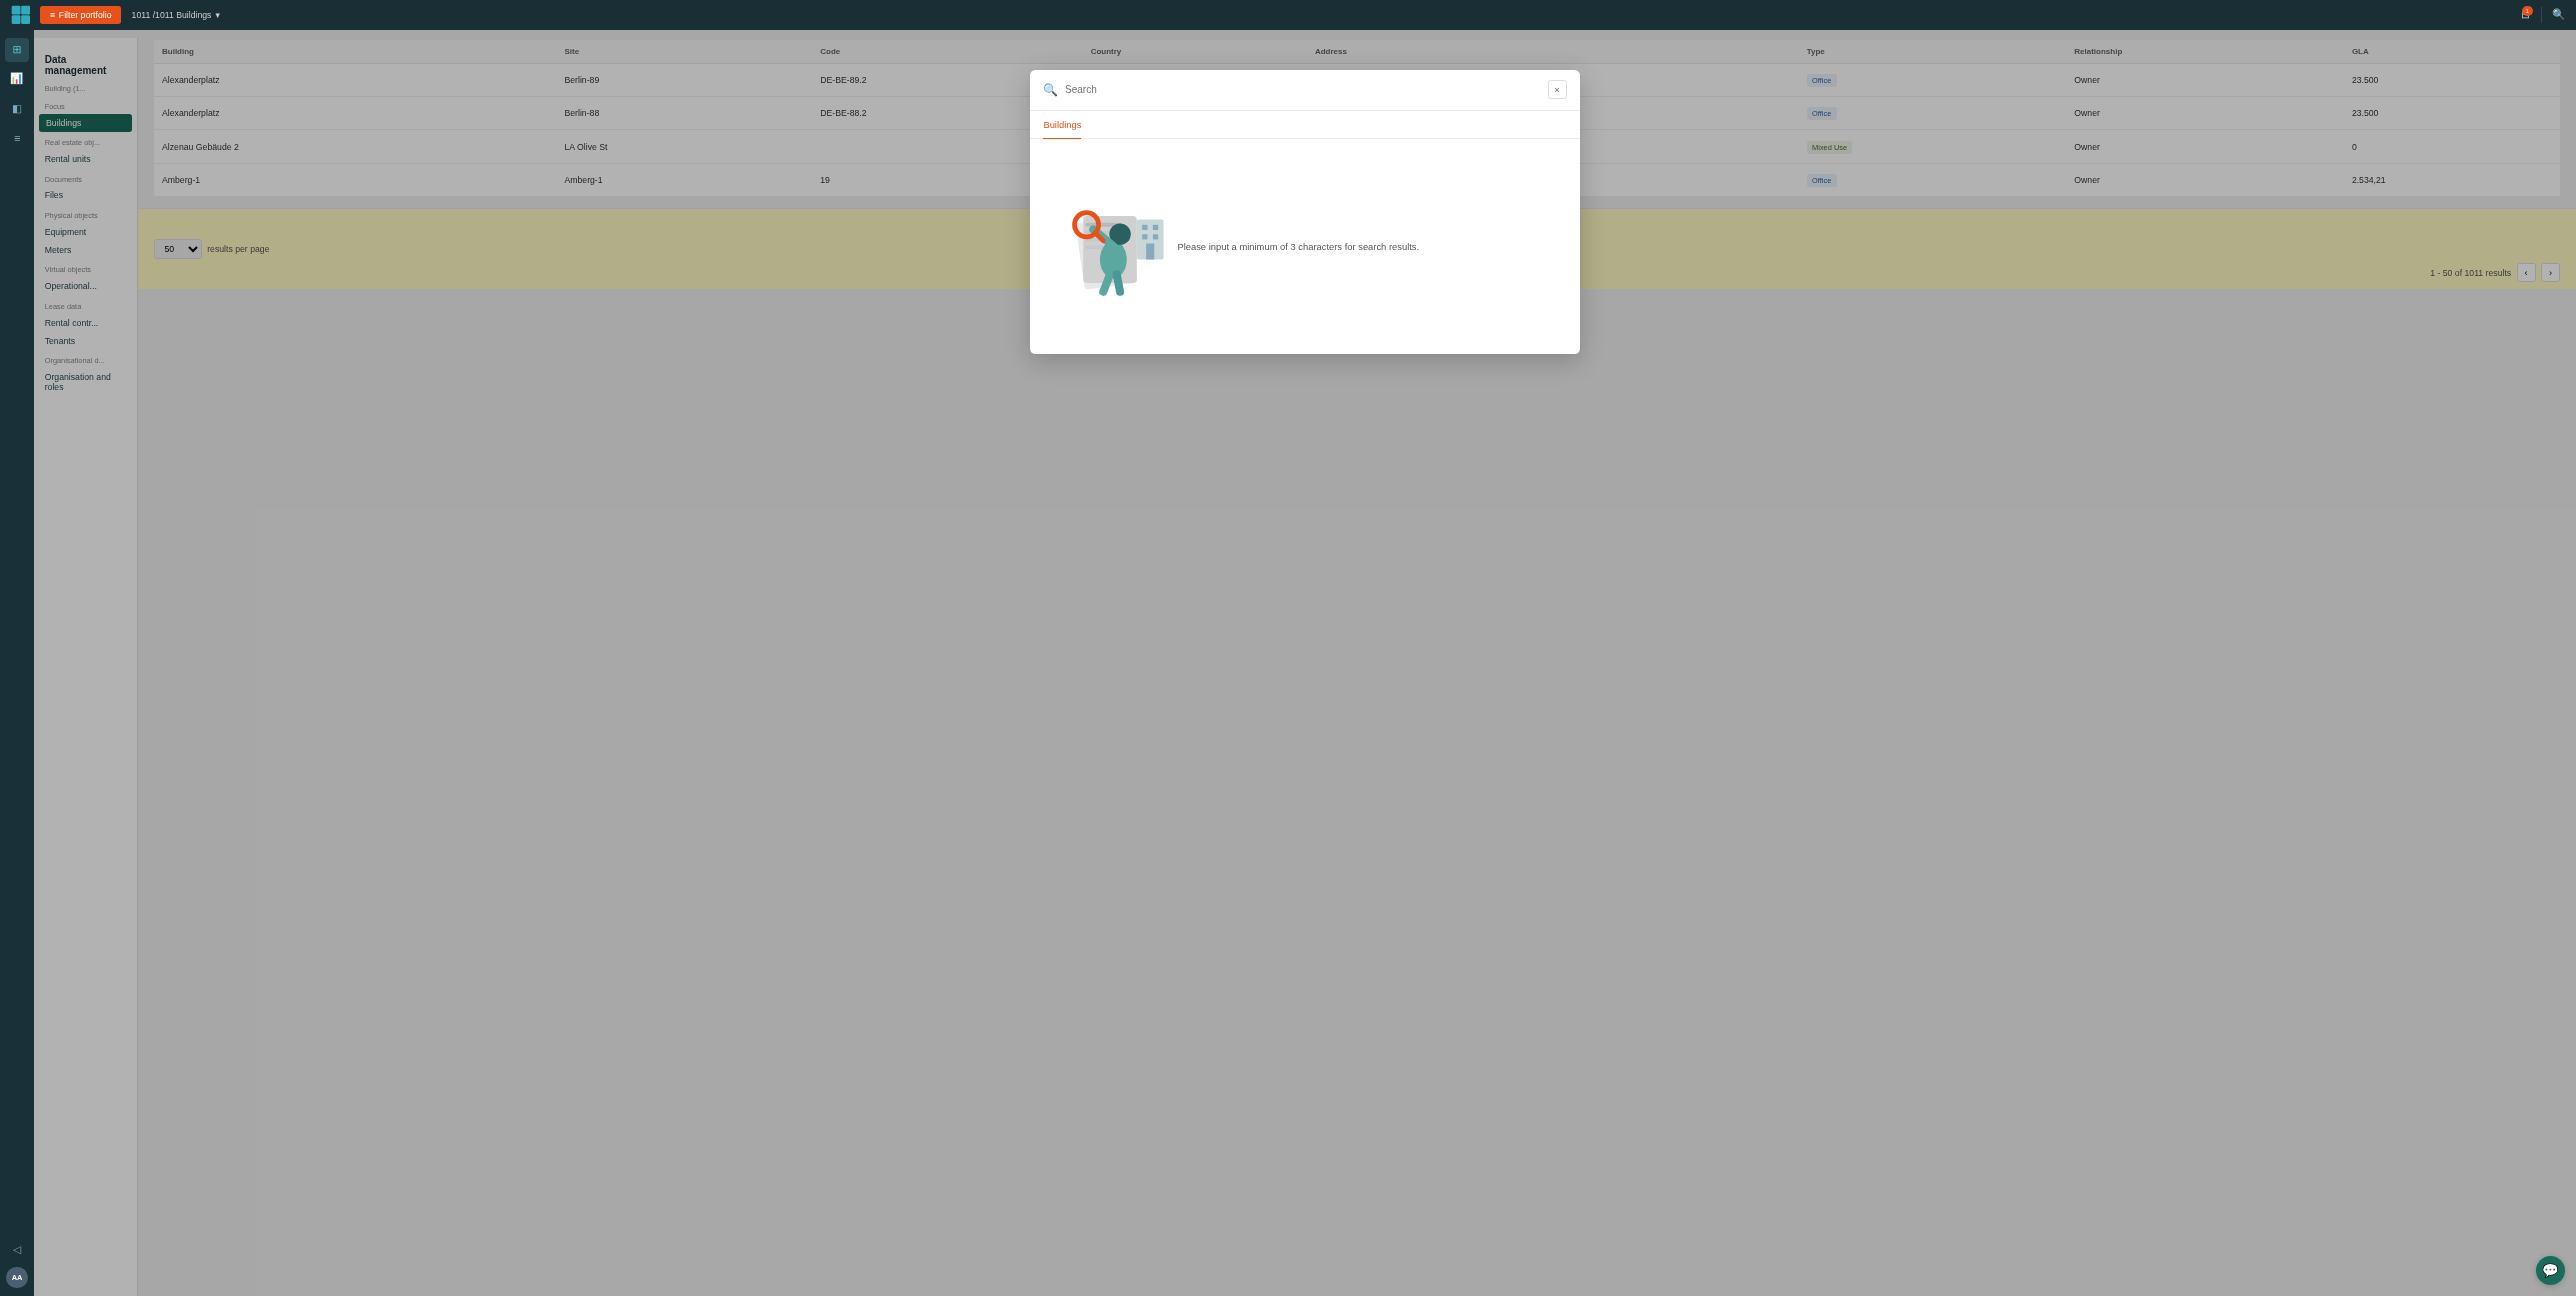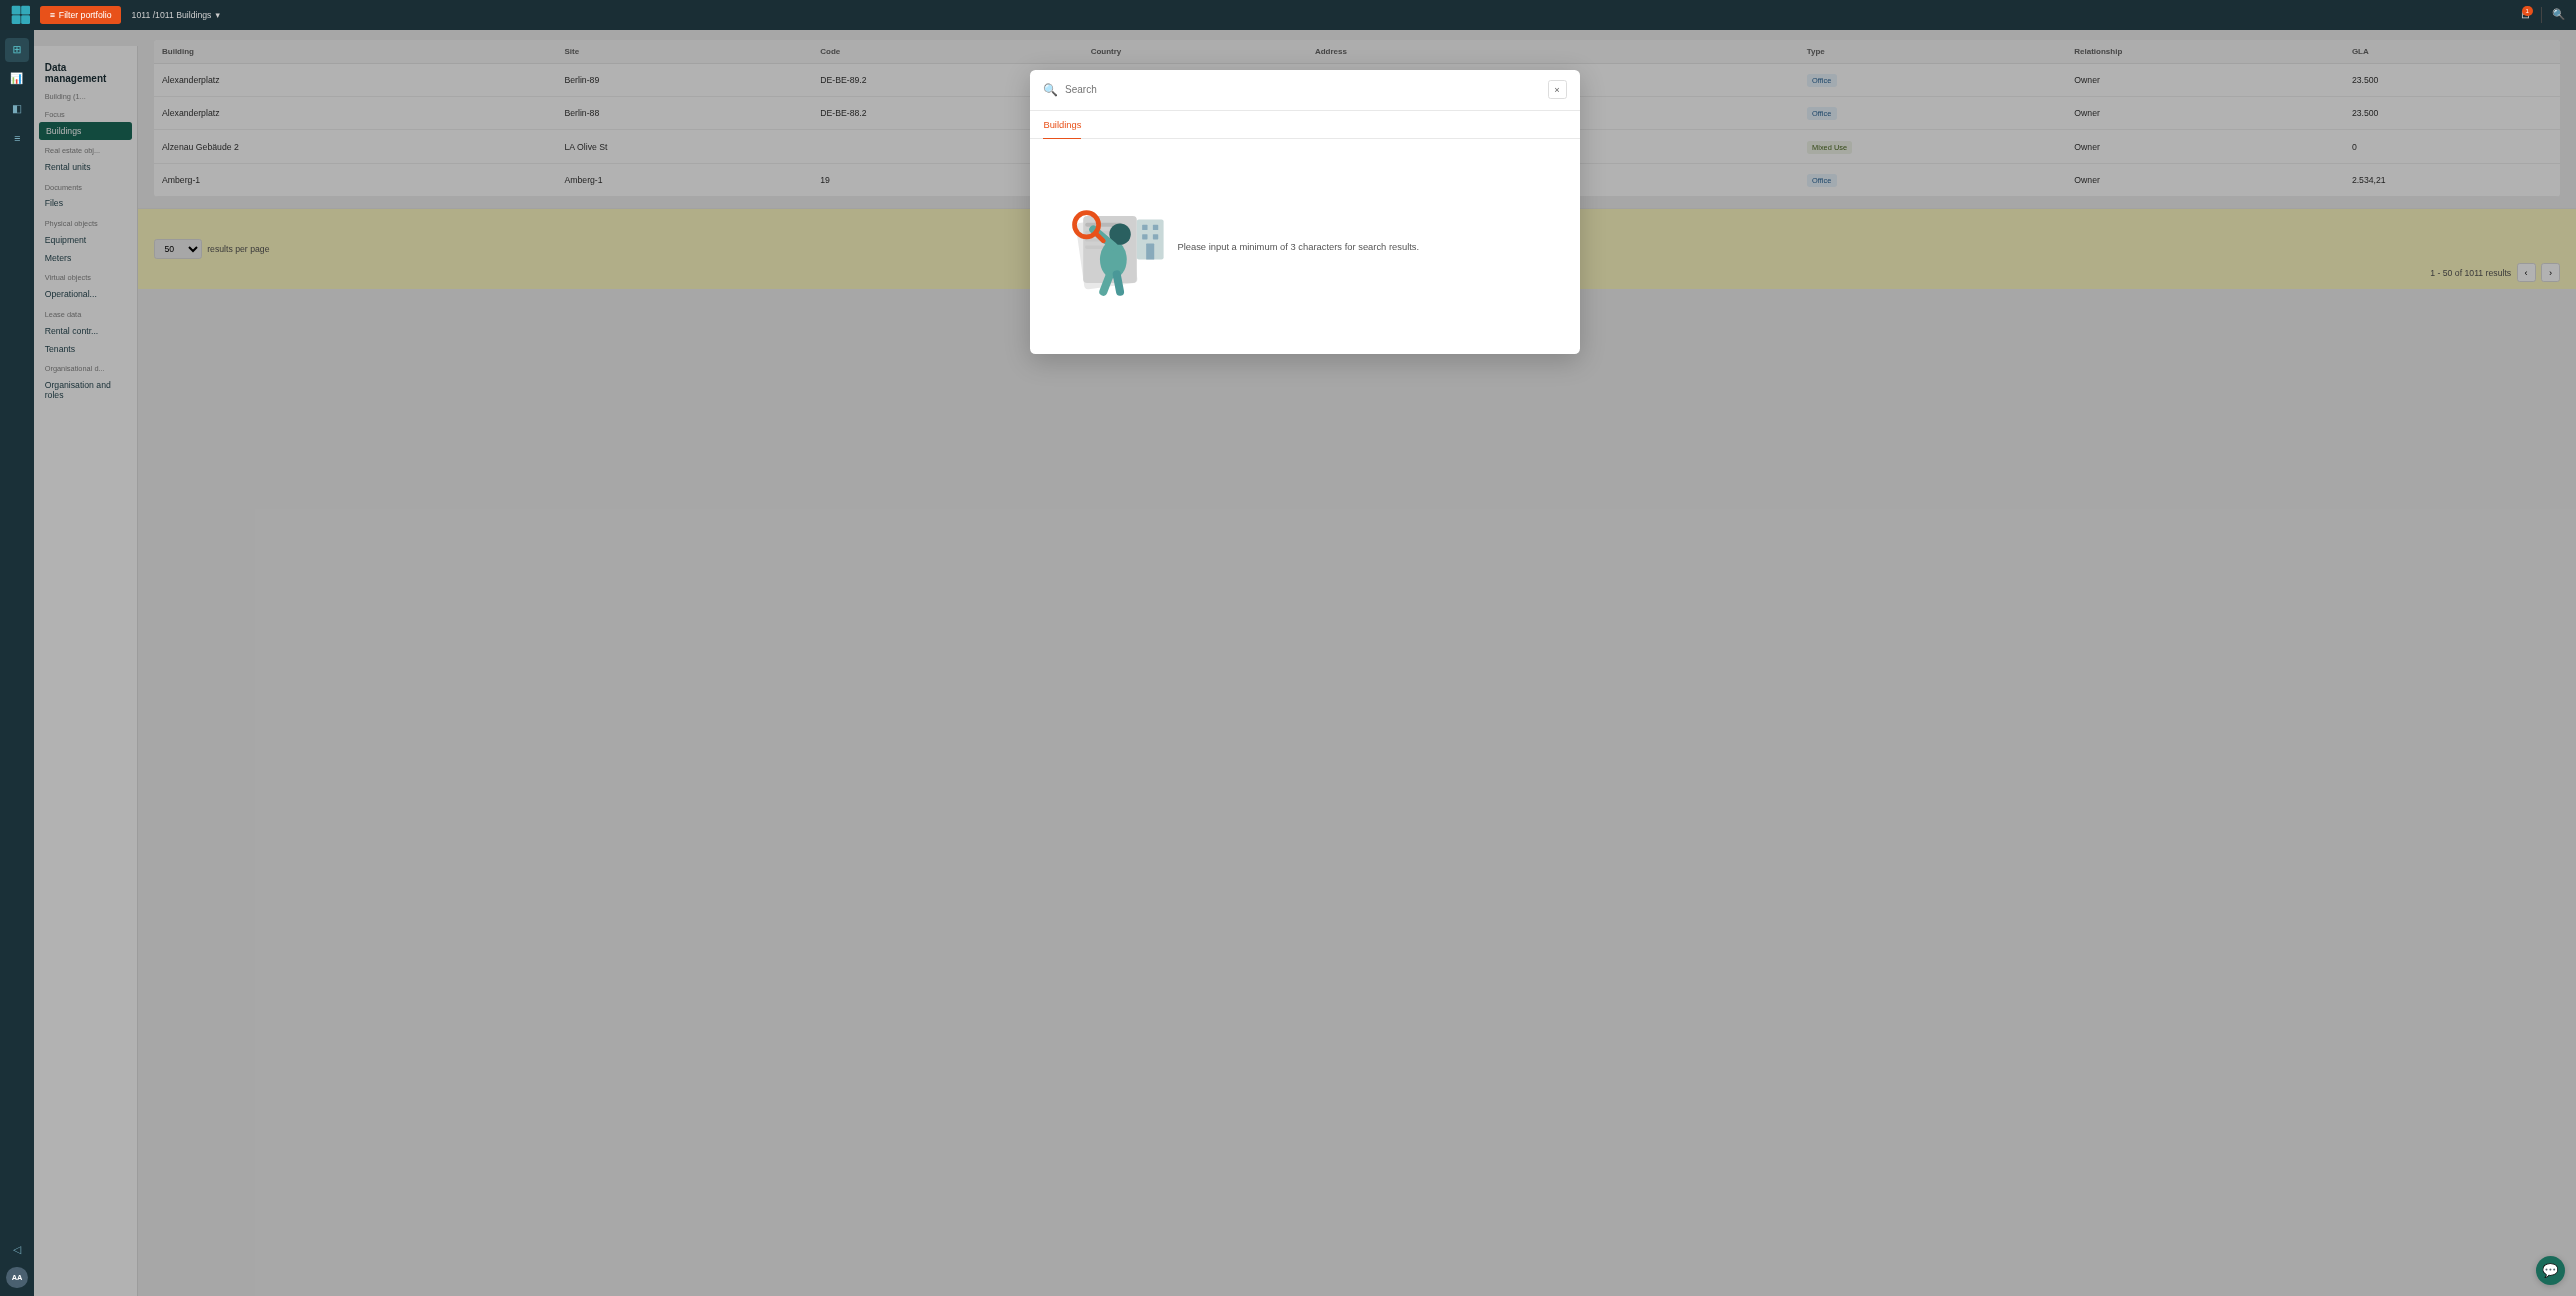--- a/index.html
+++ b/index.html
@@ -42,21 +42,21 @@
     }
 
     
     .main-area {
       position: fixed; top: 29.5px; left: 34px; right: 0; bottom: 0;
       overflow: hidden; background: #f0f0f0;
     }
 
     
     .nav-panel {
-      position: absolute; top: 16px; left: 0; width: 104px; bottom: 0;
+      position: absolute; top: 8px; left: 0; width: 104px; bottom: 0;
       background: white; border-right: 0.7px solid #e0e0e0; padding: 10.7px 0;
       overflow-y: auto;
     }
     .nav-title { font-size: 10px; font-weight: 600; color: #1a2e35; padding: 5.4px 10.7px 8px; }
     .nav-subtitle { font-size: 7.4px; color: #888; padding: 0 10.7px 2.7px; }
     .nav-section-header { font-size: 7.4px; color: #888; padding: 6.7px 10.7px 2.7px; }
     .nav-item {
       padding: 4px 10.7px; font-size: 8.7px; color: #2a4a54; cursor: pointer;
       display: flex; align-items: center; gap: 5.4px;
     }

